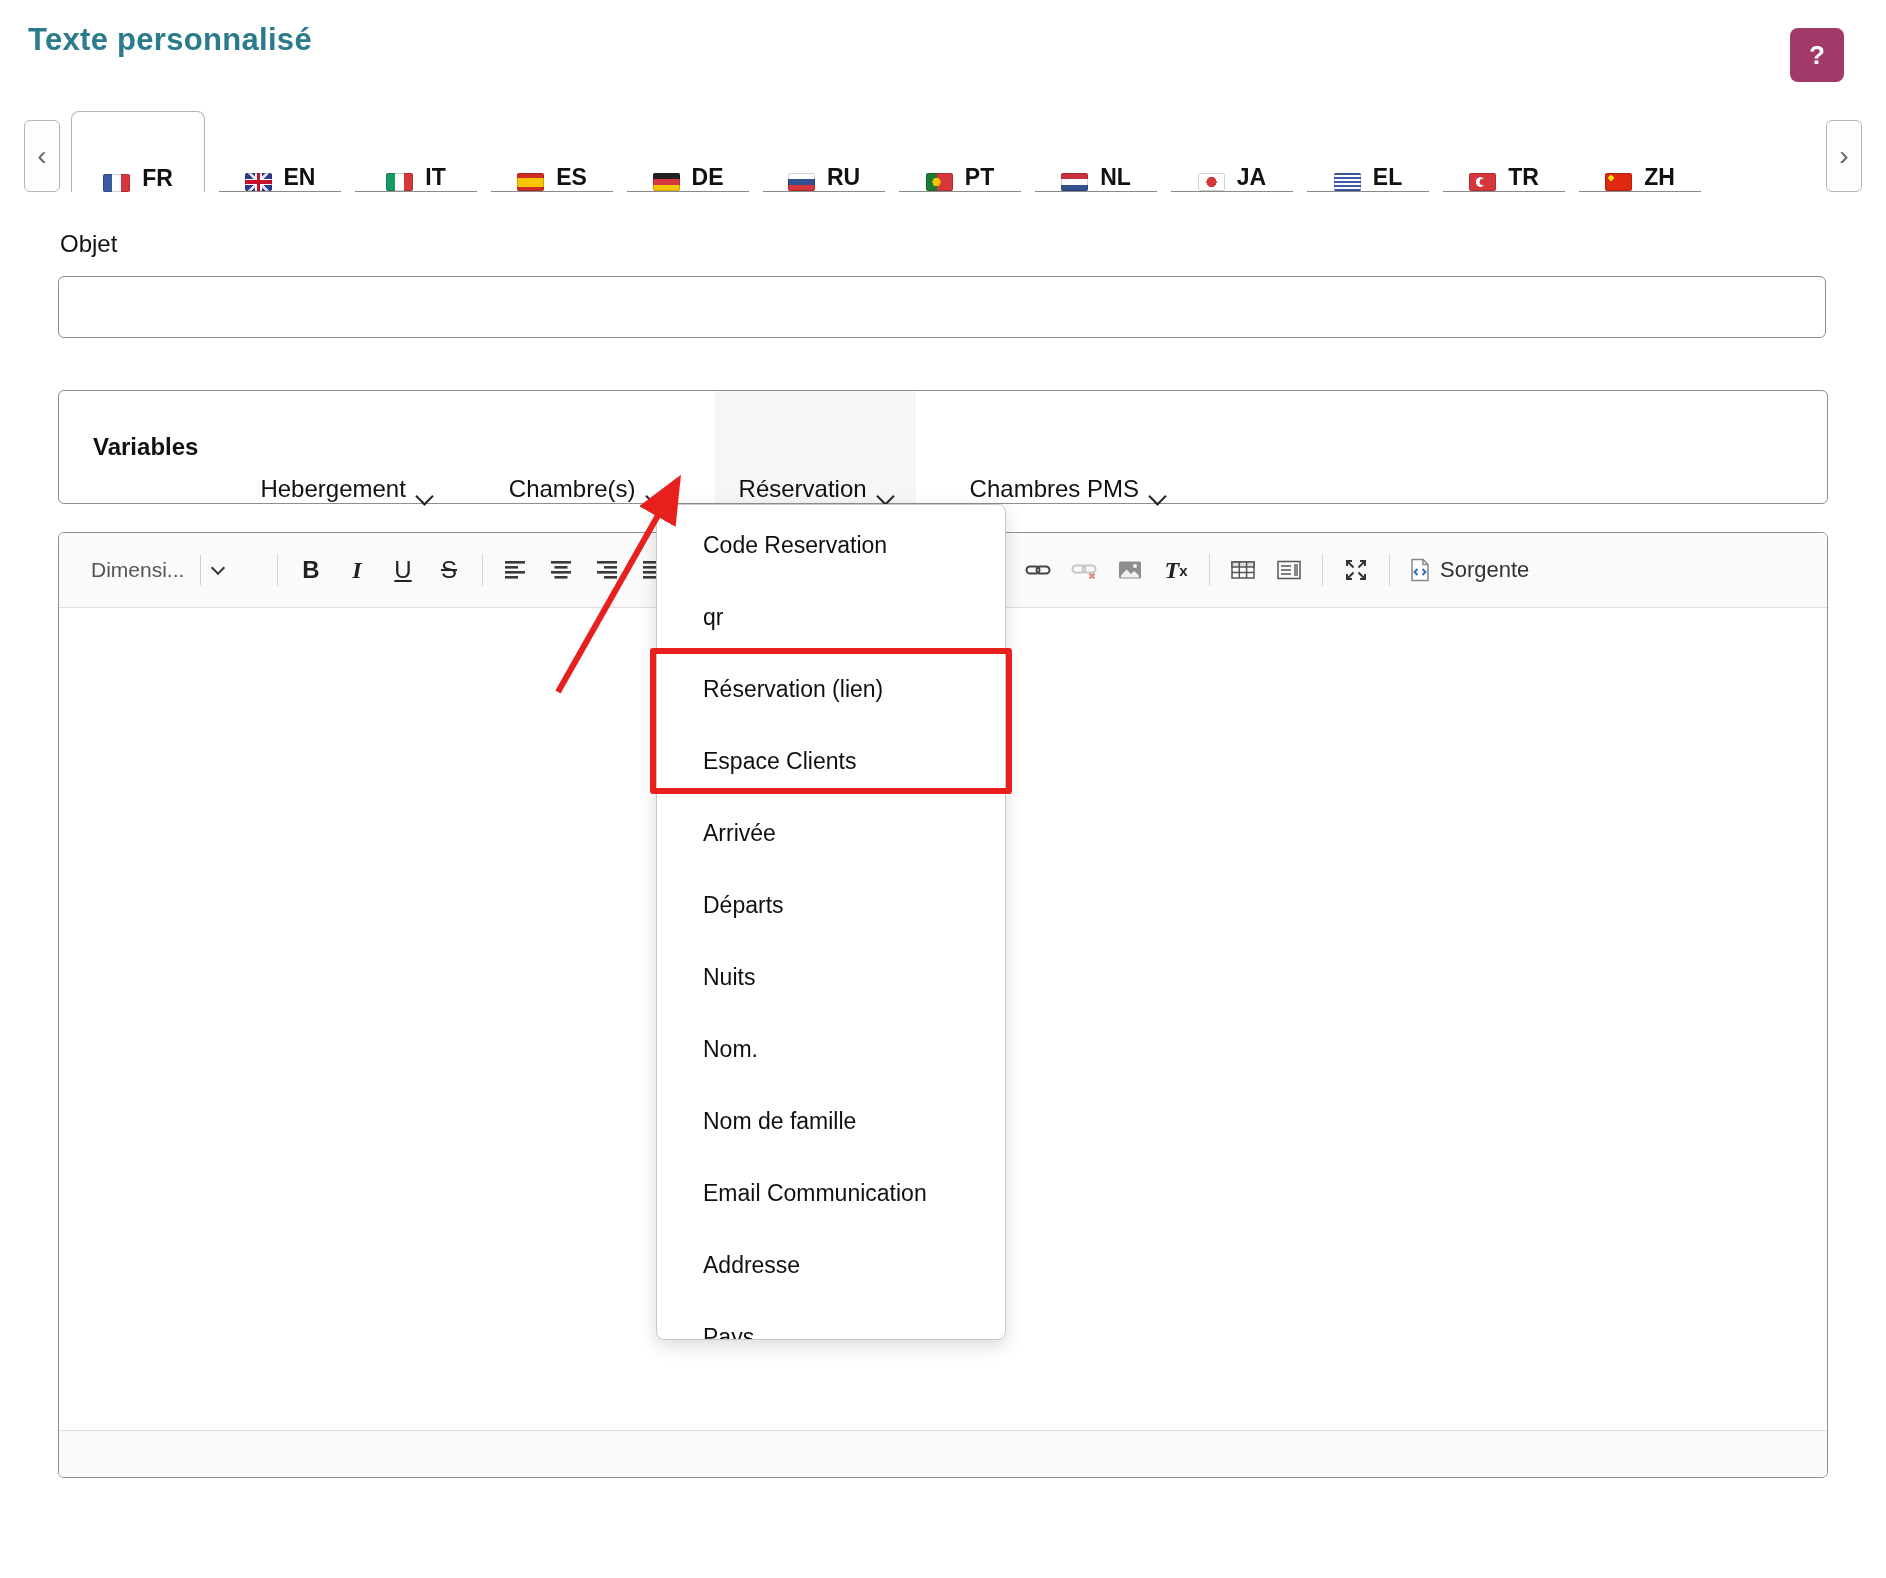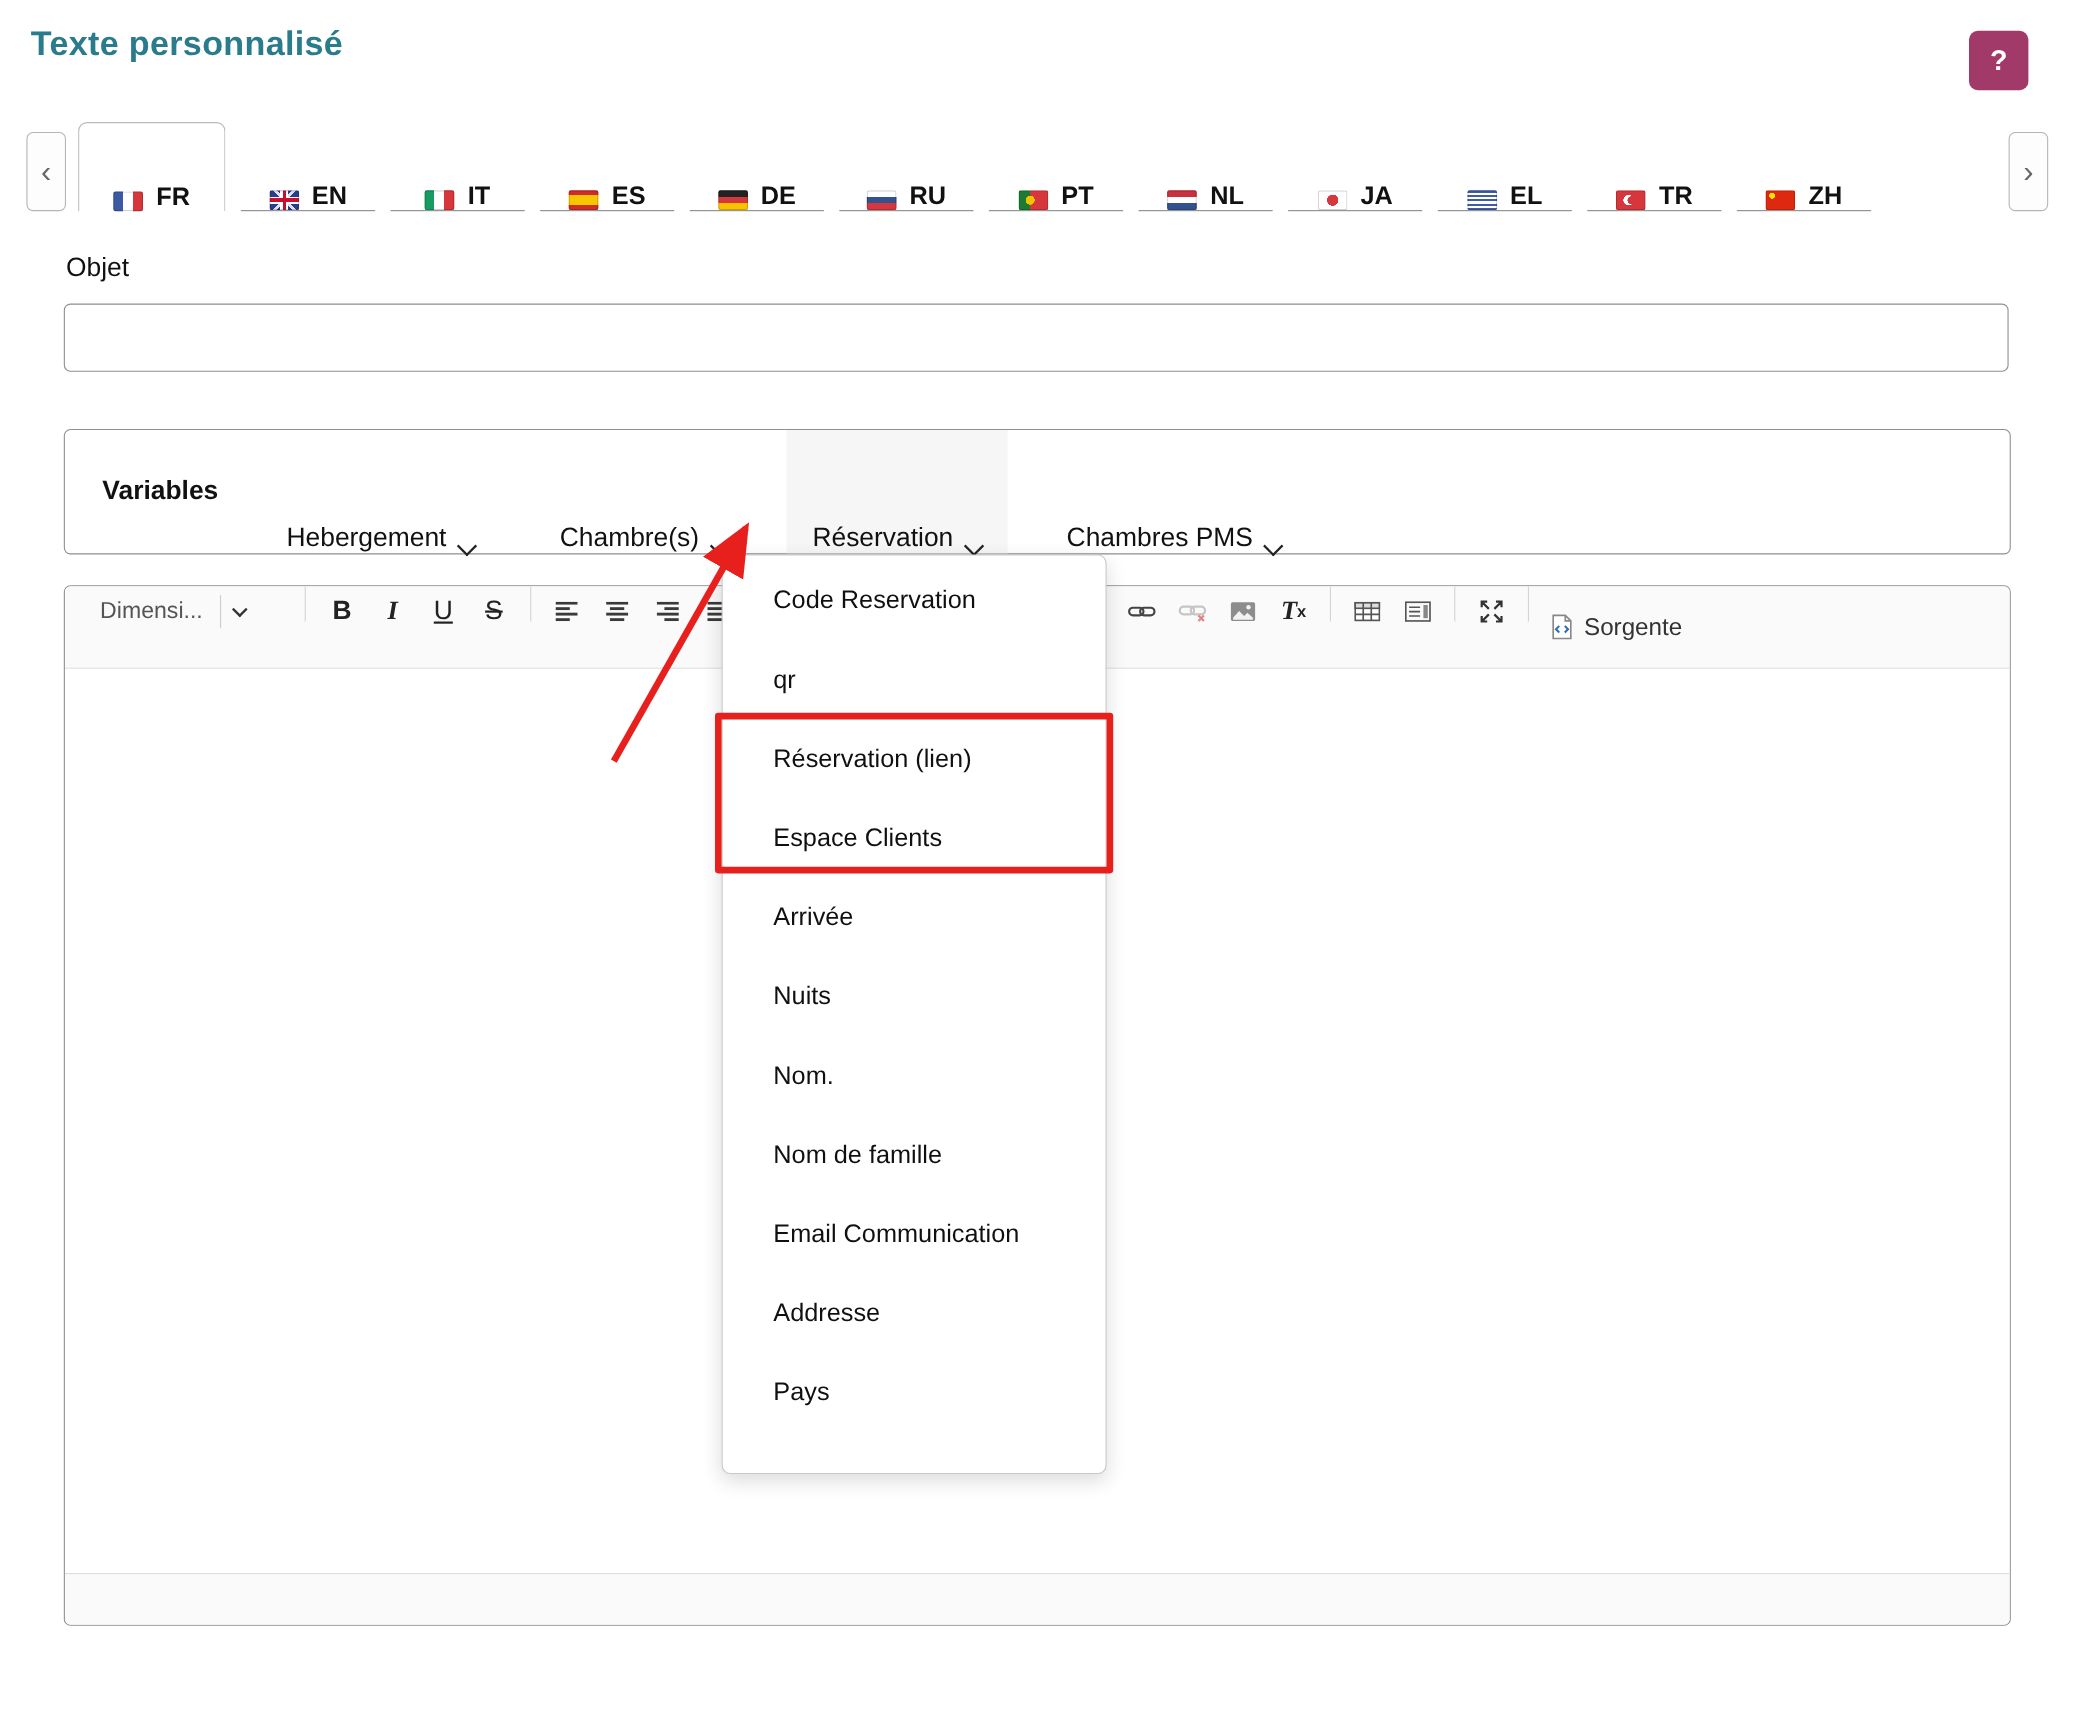--- a/index.html
+++ b/index.html
@@ -58,21 +58,21 @@
     border-radius:6px;box-sizing:border-box;display:flex;align-items:stretch;padding-left:34px;background:#fff;}
   .var-label{align-self:center;font-weight:bold;font-size:24px;margin-right:38px;}
   .var-menu{display:flex;align-items:flex-end;font-size:24px;padding:0 24px;margin-right:30px;cursor:pointer;}
   .var-menu.open{background:#f6f6f6;}
   .chev{width:11px;height:11px;border-right:2.4px solid #222;border-bottom:2.4px solid #222;
     display:inline-block;transform:rotate(45deg);margin-left:12px;margin-top:-6px;}
 
   
   .editor{position:absolute;left:58px;top:532px;width:1770px;height:946px;border:1px solid #8f8f8f;
     border-radius:6px;box-sizing:border-box;display:flex;flex-direction:column;overflow:hidden;background:#fff;}
-  .toolbar{height:74px;background:#fafafa;border-bottom:1px solid #ddd;display:flex;
+  .toolbar{height:74px;background:#fafafa;border-bottom:1px solid #ddd;display:flex;align-items:center;
     padding:0 18px;flex:0 0 auto;}
   .combo{display:flex;align-items:center;height:46px;min-width:170px;padding:0 6px 0 14px;color:#555;
     font-size:21px;cursor:pointer;}
   .combo-div{width:1px;height:30px;background:#ccc;margin-left:16px;}
   .combo-caret{width:8px;height:8px;border-right:2px solid #333;border-bottom:2px solid #333;
     transform:rotate(45deg);margin:-4px 4px 0 12px;}
   .tsep{width:1px;height:32px;background:#d4d4d4;margin:0 10px;flex:0 0 auto;}
   .tbtn{width:46px;height:46px;display:flex;align-items:center;justify-content:center;font-size:24px;
     color:#222;border-radius:4px;cursor:pointer;flex:0 0 auto;}
   .tbtn.b{font-weight:bold;}
@@ -301,20 +301,21 @@
     <div class="editor-body"></div>
     <div class="editor-footer"></div>
   </div>
 
   <div class="dropdown">
     <div class="menu-item">Code Reservation</div>
     <div class="menu-item">qr</div>
     <div class="menu-item">Réservation (lien)</div>
     <div class="menu-item">Espace Clients</div>
     <div class="menu-item">Arrivée</div>
+    <div class="menu-item">Départs</div>
     <div class="menu-item">Nuits</div>
     <div class="menu-item">Nom.</div>
     <div class="menu-item">Nom de famille</div>
     <div class="menu-item">Email Communication</div>
     <div class="menu-item">Addresse</div>
     <div class="menu-item">Pays</div>
   </div>
 
   <div class="annot-box"></div>
 

